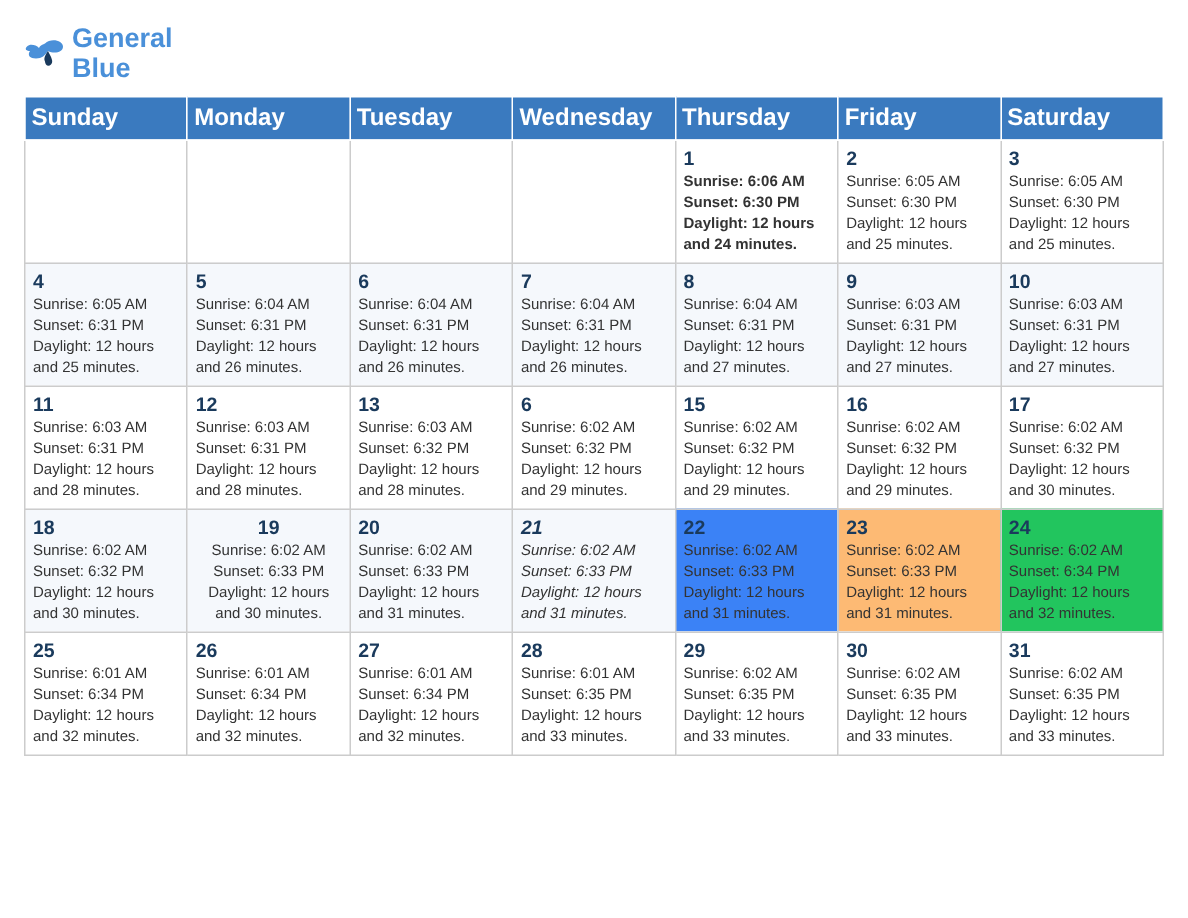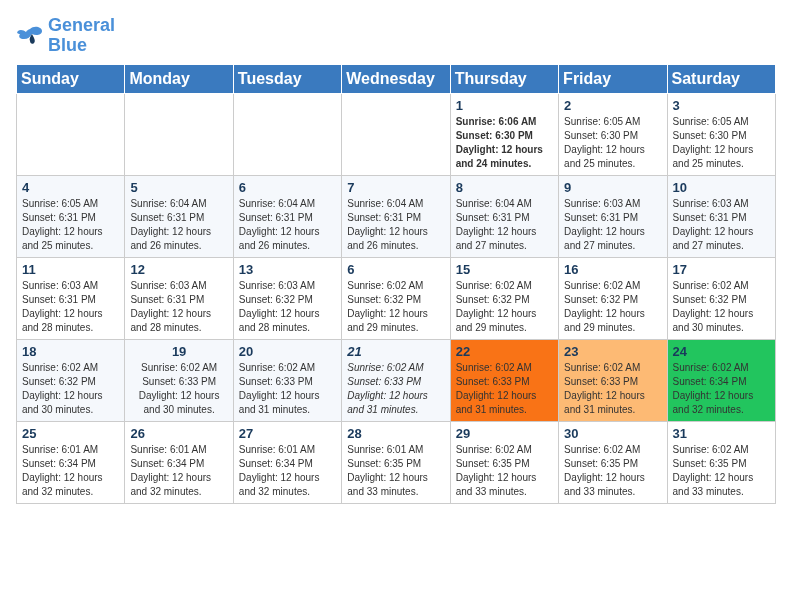--- a/index.html
+++ b/index.html
@@ -270,21 +270,21 @@
 Daylight: 12 hours
 and 31 minutes.</div>
         </td>
         <td style="background: rgb(245, 248, 252); font-style: italic;">
           <span class="day-number">21</span>
           <div class="day-info" style="white-space: pre-line;">Sunrise: 6:02 AM
 Sunset: 6:33 PM
 Daylight: 12 hours
 and 31 minutes.</div>
         </td>
-        <td style="background: #f97316;">
+        <td style="background: #3b82f6;">
           <span class="day-number">22</span>
           <div class="day-info" style="white-space: pre-line;">Sunrise: 6:02 AM
 Sunset: 6:33 PM
 Daylight: 12 hours
 and 31 minutes.</div>
         </td>
         <td style="background: #fdba74;">
           <span class="day-number">23</span>
           <div class="day-info" style="white-space: pre-line;">Sunrise: 6:02 AM
 Sunset: 6:33 PM

